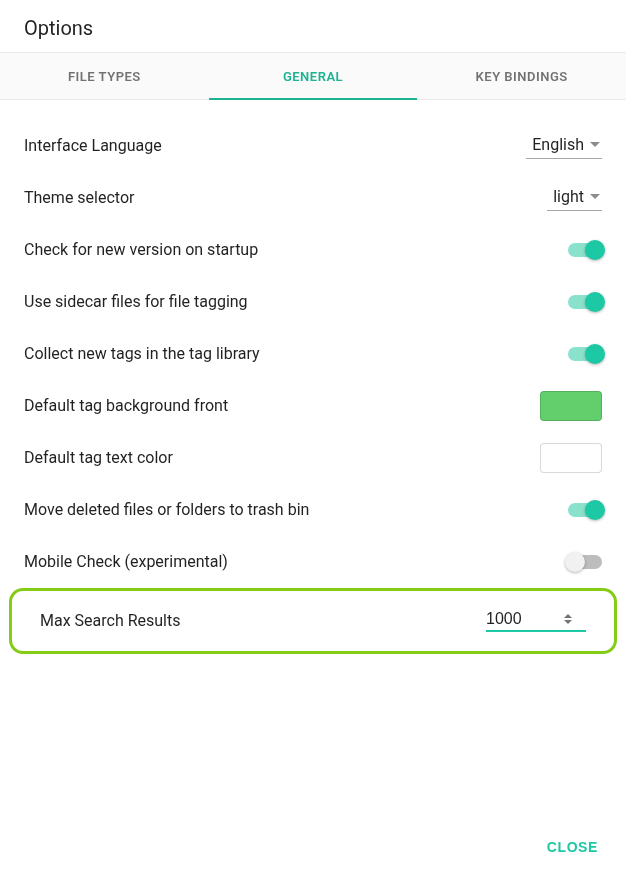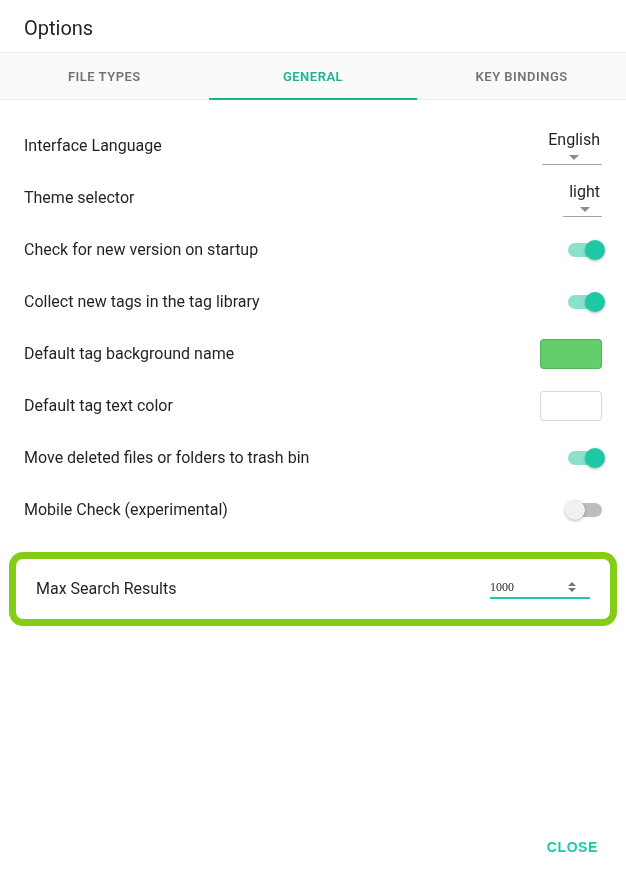--- a/index.html
+++ b/index.html
@@ -66,21 +66,20 @@
   .sel {
     display: inline-flex;
     align-items: center;
     gap: 6px;
     font-size: 16px;
     color: rgba(0,0,0,0.87);
     padding: 2px 2px 4px 6px;
     border-bottom: 1px solid rgba(0,0,0,0.35);
     cursor: pointer;
     white-space: nowrap;
-    flex-direction: column;
   }
   .sel .arrow {
     width: 0; height: 0;
     border-left: 5px solid transparent;
     border-right: 5px solid transparent;
     border-top: 5px solid rgba(0,0,0,0.45);
   }
   
   .toggle {
     position: relative;
@@ -107,46 +106,46 @@
   .swatch {
     width: 62px;
     height: 30px;
     border-radius: 4px;
     border: 1px solid rgba(0,0,0,0.15);
     cursor: pointer;
     flex-shrink: 0;
   }
   
   .highlight {
-    border: 7px solid #84cc16;
+    border: 3px solid #84cc16;
     border-radius: 14px;
-    padding: 4px 20px;
-    margin: 16px -15px;
+    padding: 4px 28px;
+    margin: 0 -15px;
   }
   
   .numfield {
     position: relative;
     display: inline-flex;
     flex-direction: column;
     width: 100px;
   }
   .numfield .wrap {
     display: flex;
     align-items: center;
     border-bottom: 2px solid #1dc9a4;
     padding-bottom: 2px;
   }
   .numfield input {
     border: none;
-    font-size: 12px;
+    font-size: 16px;
     width: 78px;
     outline: none;
     background: transparent;
     color: rgba(0,0,0,0.87);
-    font-family: Liberation Serif, serif;
+    font-family: Liberation Sans, sans-serif;
   }
   .numfield .spinners {
     display: flex;
     flex-direction: column;
     gap: 2px;
     cursor: pointer;
   }
   .numfield .spinners .up {
     width: 0; height: 0;
     border-left: 4px solid transparent;
@@ -208,31 +207,37 @@
     </div>
   </div>
 
   <div class="row">
     <div class="label">Check for new version on startup</div>
     <div class="toggle on">
         <div class="knob"></div>
       </div>
   </div>
 
+  <div class="row">
+    <div class="label">Use sidecar files for file tagging</div>
+    <div class="toggle on">
+        <div class="knob"></div>
+      </div>
+  </div>
 
   <div class="row">
     <div class="label">Collect new tags in the tag library</div>
     <div class="toggle on">
         <div class="knob"></div>
       </div>
   </div>
 
 
   <div class="row">
-    <div class="label">Default tag background name</div>
+    <div class="label">Default tag background front</div>
     <div class="swatch" style="background:#62cf6c"></div>
   </div>
 
   <div class="row">
     <div class="label">Default tag text color</div>
     <div class="swatch" style="background:#ffffff"></div>
   </div>
 
   <div class="row">
     <div class="label">Move deleted files or folders to trash bin</div>

